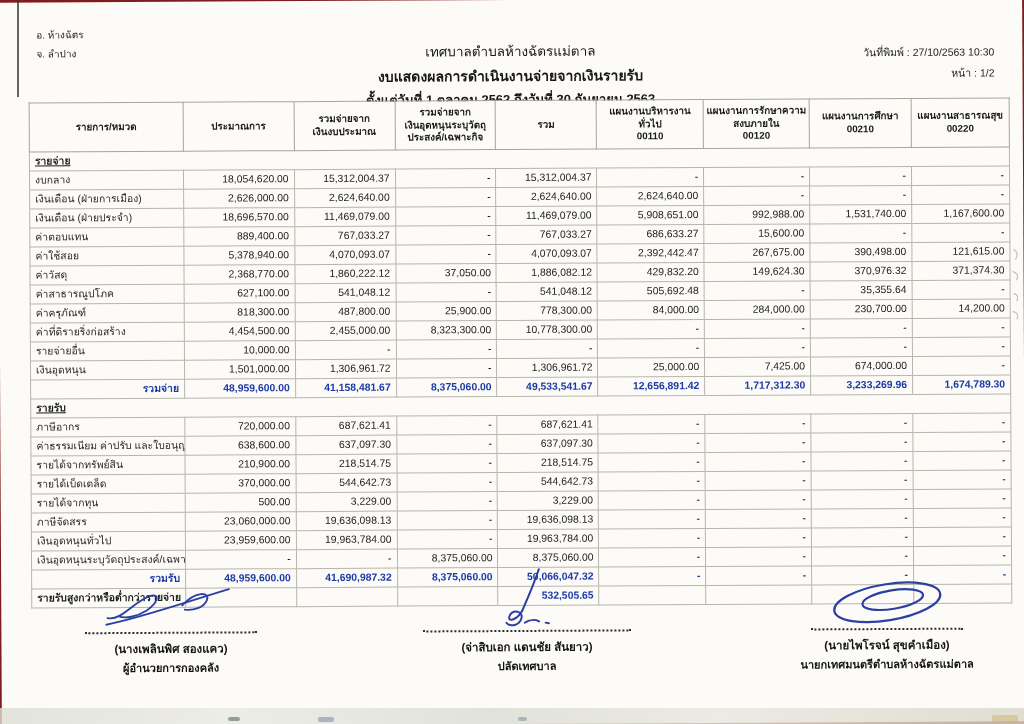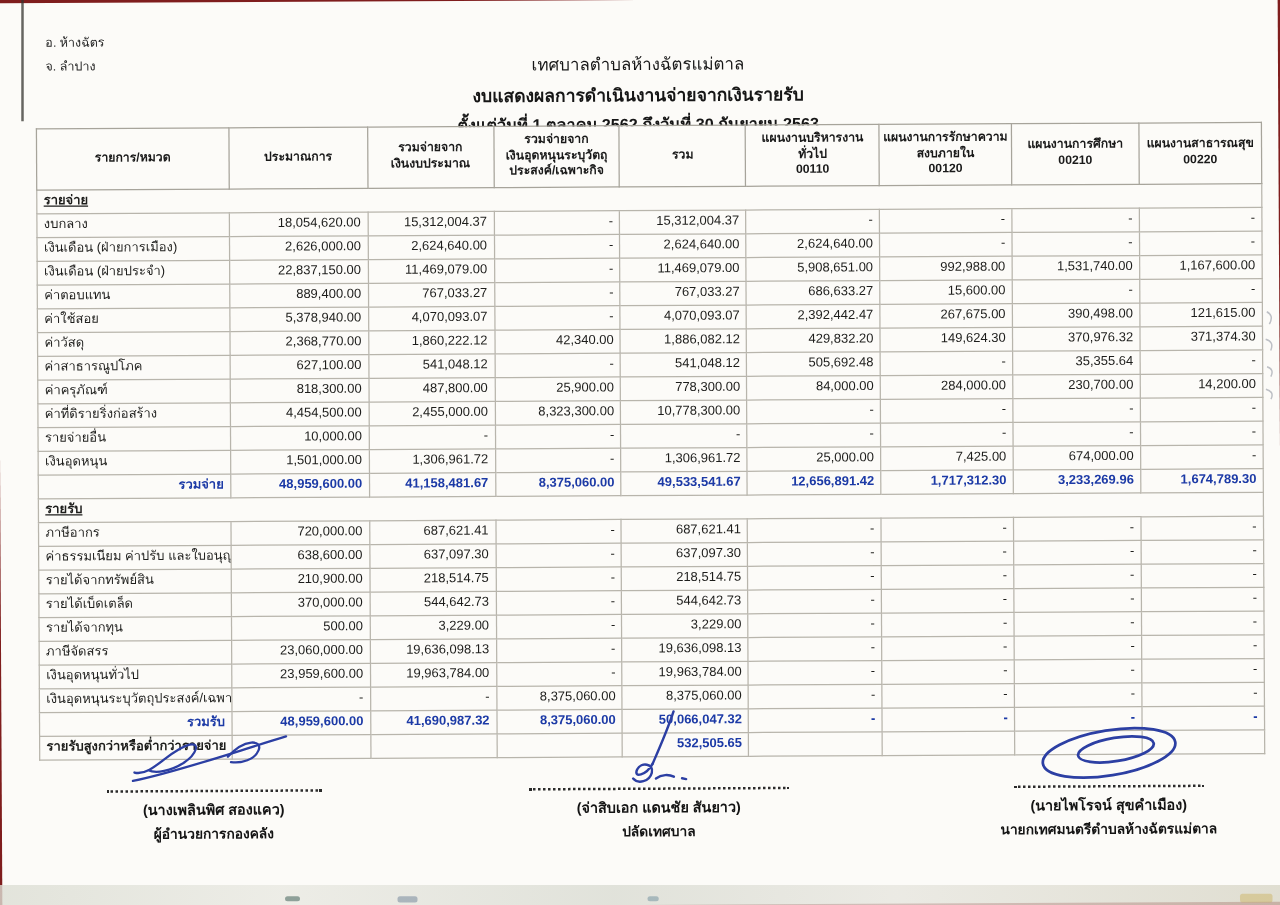--- a/index.html
+++ b/index.html
@@ -72,20 +72,24 @@
 <body>
 
 <div class="page">
   <div class="paper">
 
     <div class="corner-left">
       <div>อ. ห้างฉัตร</div>
       <div>จ. ลำปาง</div>
     </div>
 
+    <div class="corner-right">
+      <div>วันที่พิมพ์ : 27/10/2563  10:30</div>
+      <div>หน้า : 1/2</div>
+    </div>
 
     <div class="titles">
       <div class="title1">เทศบาลตำบลห้างฉัตรแม่ตาล</div>
       <div class="title2">งบแสดงผลการดำเนินงานจ่ายจากเงินรายรับ</div>
       <div class="title3">ตั้งแต่วันที่ 1 ตุลาคม 2562 ถึงวันที่ 30 กันยายน 2563</div>
     </div>
 
     <div class="table-wrap">
       <table class="report">
         <colgroup>
@@ -141,21 +145,21 @@
               <td class="num">2,624,640.00</td>
               <td class="num">-</td>
               <td class="num">2,624,640.00</td>
               <td class="num">2,624,640.00</td>
               <td class="num">-</td>
               <td class="num">-</td>
               <td class="num">-</td>
             </tr>
             <tr>
               <td class="label">เงินเดือน (ฝ่ายประจำ)</td>
-              <td class="num">22,837,150.00</td>
+              <td class="num">18,696,570.00</td>
               <td class="num">11,469,079.00</td>
               <td class="num">-</td>
               <td class="num">11,469,079.00</td>
               <td class="num">5,908,651.00</td>
               <td class="num">992,988.00</td>
               <td class="num">1,531,740.00</td>
               <td class="num">1,167,600.00</td>
             </tr>
             <tr>
               <td class="label">ค่าตอบแทน</td>
@@ -176,21 +180,21 @@
               <td class="num">4,070,093.07</td>
               <td class="num">2,392,442.47</td>
               <td class="num">267,675.00</td>
               <td class="num">390,498.00</td>
               <td class="num">121,615.00</td>
             </tr>
             <tr>
               <td class="label">ค่าวัสดุ</td>
               <td class="num">2,368,770.00</td>
               <td class="num">1,860,222.12</td>
-              <td class="num">42,340.00</td>
+              <td class="num">37,050.00</td>
               <td class="num">1,886,082.12</td>
               <td class="num">429,832.20</td>
               <td class="num">149,624.30</td>
               <td class="num">370,976.32</td>
               <td class="num">371,374.30</td>
             </tr>
             <tr>
               <td class="label">ค่าสาธารณูปโภค</td>
               <td class="num">627,100.00</td>
               <td class="num">541,048.12</td>

